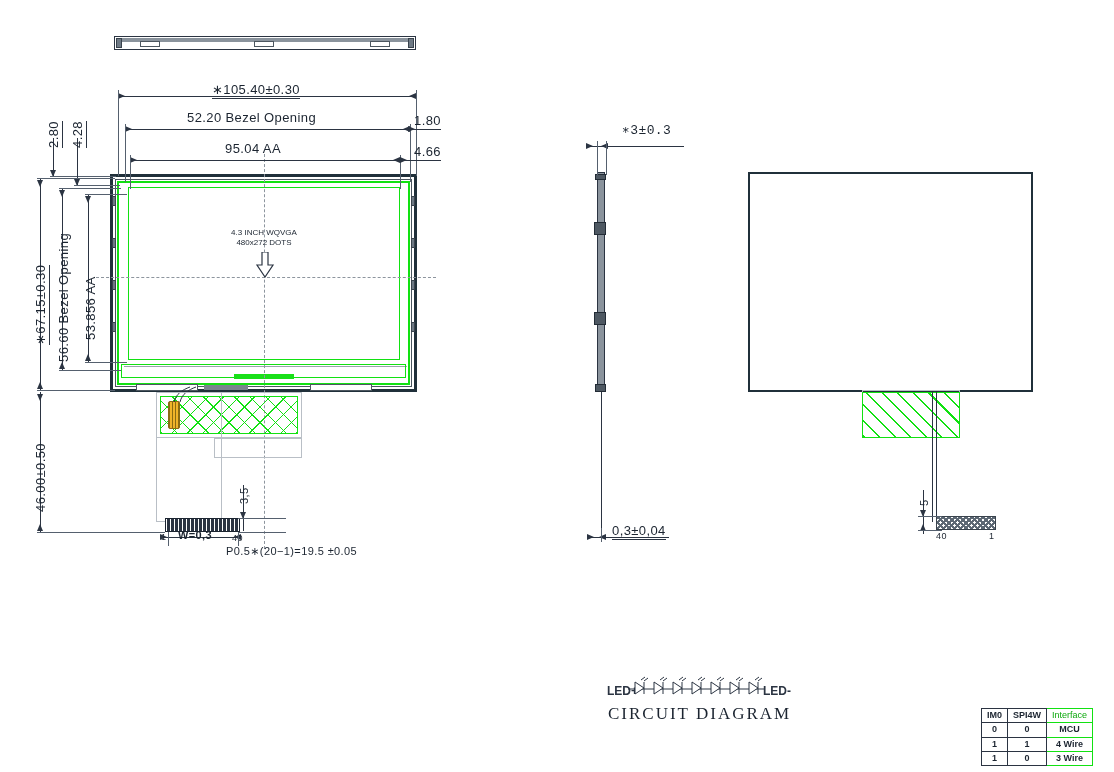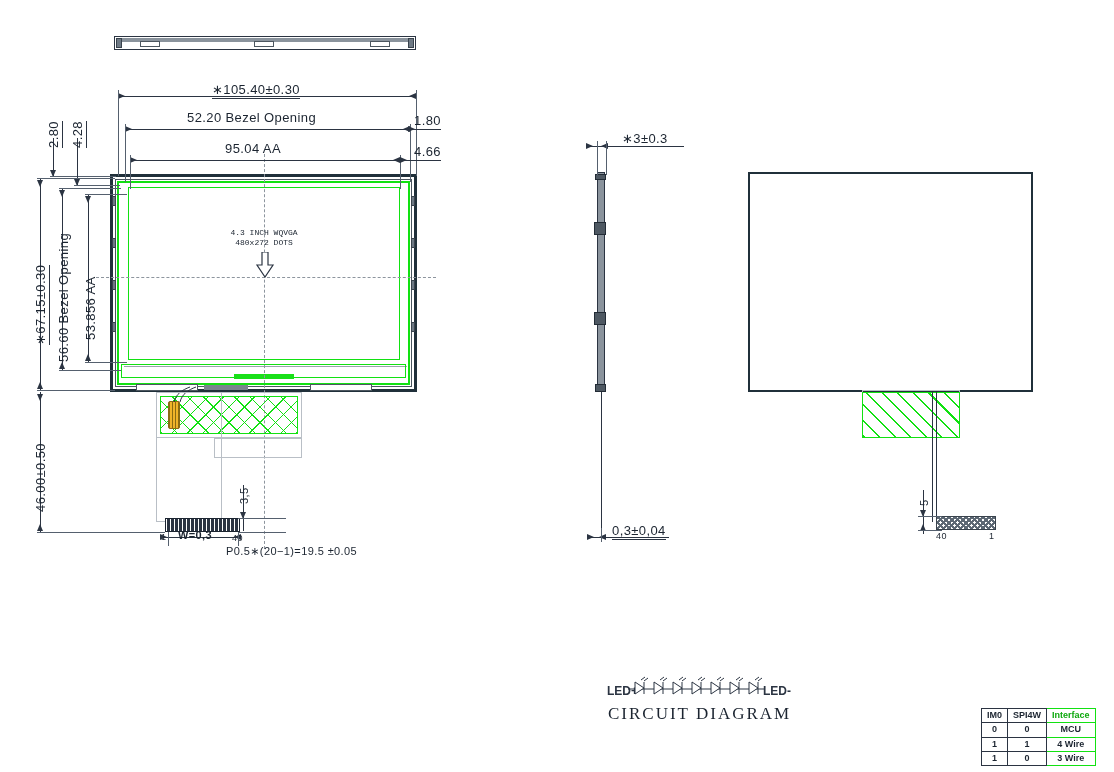--- a/index.html
+++ b/index.html
@@ -102,21 +102,21 @@
   }
   .panel-notch {
     position: absolute;
     background: #ffffff;
     border: 1px solid #4d5760;
     box-sizing: border-box;
   }
   .center-note {
     position: absolute;
     text-align: center;
-    font-family: Liberation Mono, monospace;
+    font-family: Liberation Sans, sans-serif;
     font-size: 8px;
     line-height: 1.25;
     color: #1b2430;
     white-space: nowrap;
   }
 
   
   .hatch-cross {
     position: absolute;
     border: 1.5px solid #12e112;
@@ -214,21 +214,21 @@
     padding: 1px 5px;
     text-align: center;
     font-weight: bold;
     line-height: 1.25;
   }
   #iface-table th { font-weight: bold; }
   #iface-table .col-iface {
     border-color: #12e112;
     border-width: 1px;
   }
-  #iface-table th.col-iface { color: #0ea80e; font-weight: bold; }
+  #iface-table th.col-iface { color: #0ea80e; font-weight: normal; }
 </style>
 </head>
 <body>
 
 <div id="sheet">
 
   <div>
     <div class="abs" style="left:114px; top:36px; width:302px; height:14px; border:1px solid #2b3442; background:#ffffff; box-sizing:border-box;"></div>
     <div class="abs" style="left:116px; top:38px; width:298px; height:4px; background:#8b949d;"></div>
     <div class="panel-tab" style="left:116px; top:38px; width:6px; height:10px;"></div>
@@ -383,21 +383,21 @@
     <div class="side-tab" style="left:594px; top:312px; width:12px; height:13px;"></div>
     <div class="side-tab" style="left:595px; top:384px; width:11px; height:8px;"></div>
 
     <div class="lin-v" style="left:601px; top:392px; height:142px;"></div>
 
     <div class="lin-h" style="left:586px; top:146px; width:98px;"></div>
     <div class="arw r" style="left:586px; top:143px;"></div>
     <div class="arw l" style="left:601px; top:143px;"></div>
     <div class="lin-v thin" style="left:597px; top:141px; height:34px;"></div>
     <div class="lin-v thin" style="left:606px; top:141px; height:34px;"></div>
-    <div class="dim" style="left:622px; top:131px;"><span>∗3±0.3</span></div>
+    <div class="dim" style="left:622px; top:122px;font-family:Liberation Mono, monospace;"><span>∗3±0.3</span></div>
 
     <div class="lin-h" style="left:587px; top:537px; width:82px;"></div>
     <div class="arw r" style="left:587px; top:534px;"></div>
     <div class="arw l" style="left:599px; top:534px;"></div>
     <div class="lin-v thin" style="left:601px; top:528px; height:14px;"></div>
     <div class="dim" style="left:612px; top:523px;"><span class="ul">0,3±0,04</span></div>
   </div>
 
   <div>
     <div class="back-box" style="left:748px; top:172px; width:285px; height:220px;"></div>

